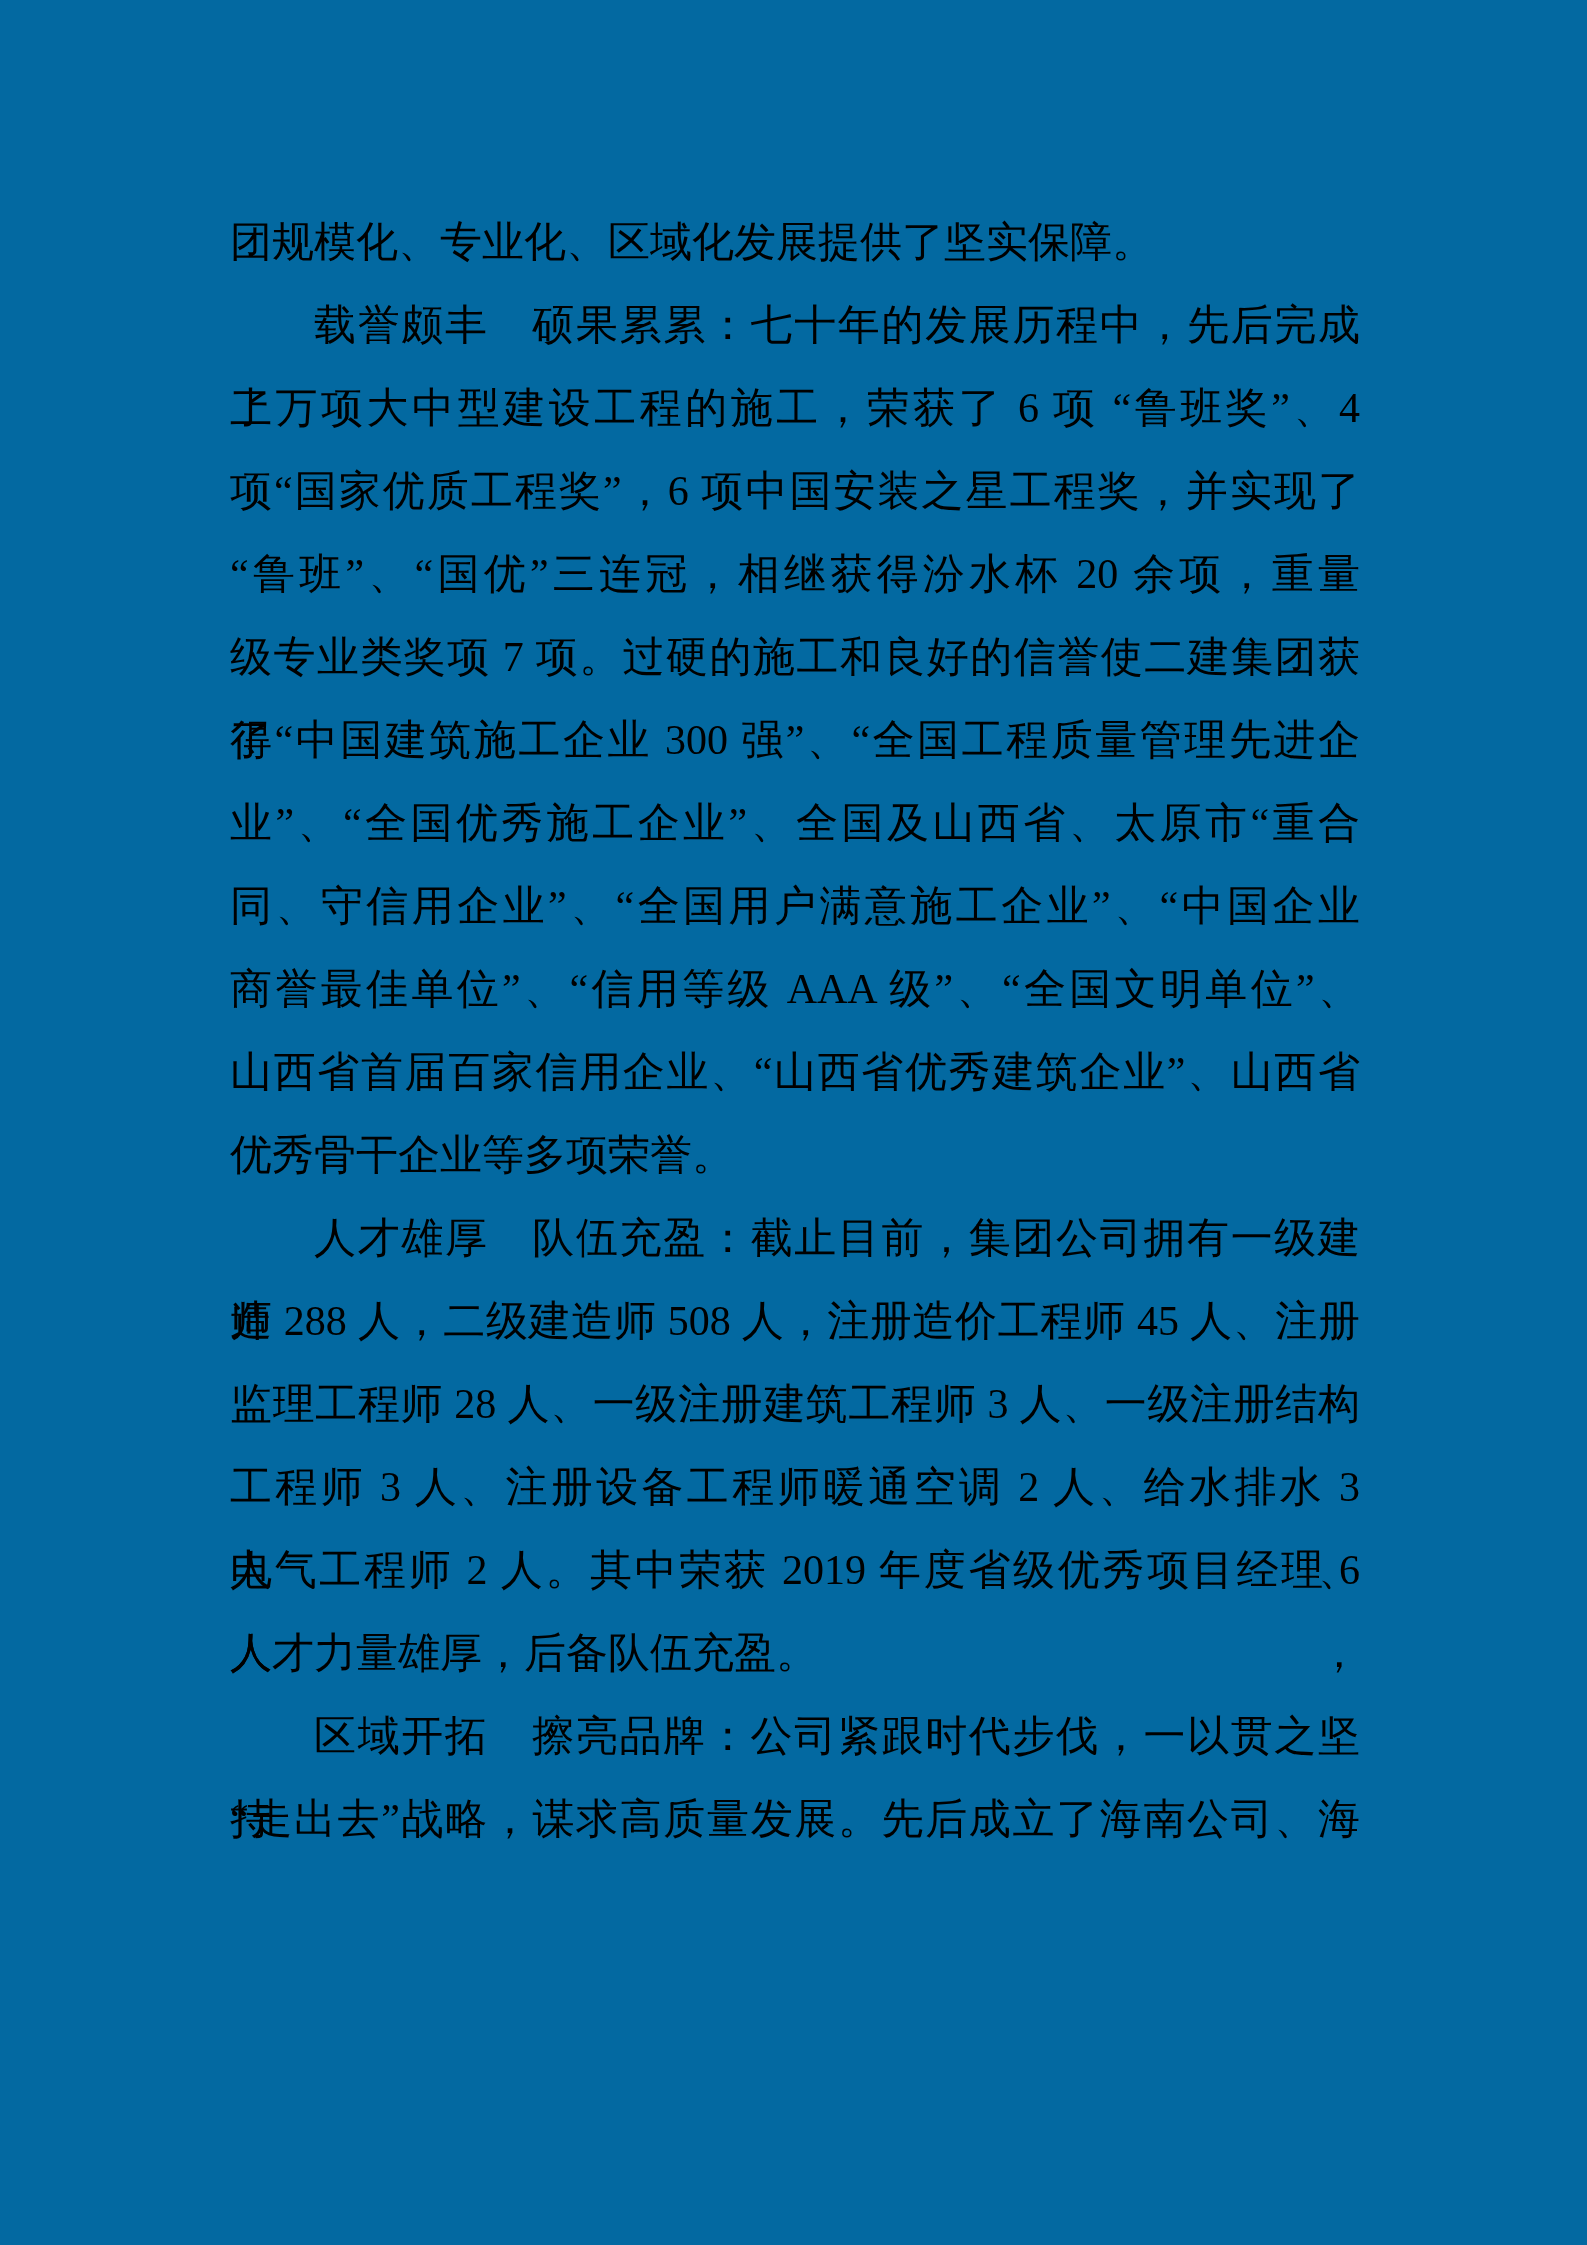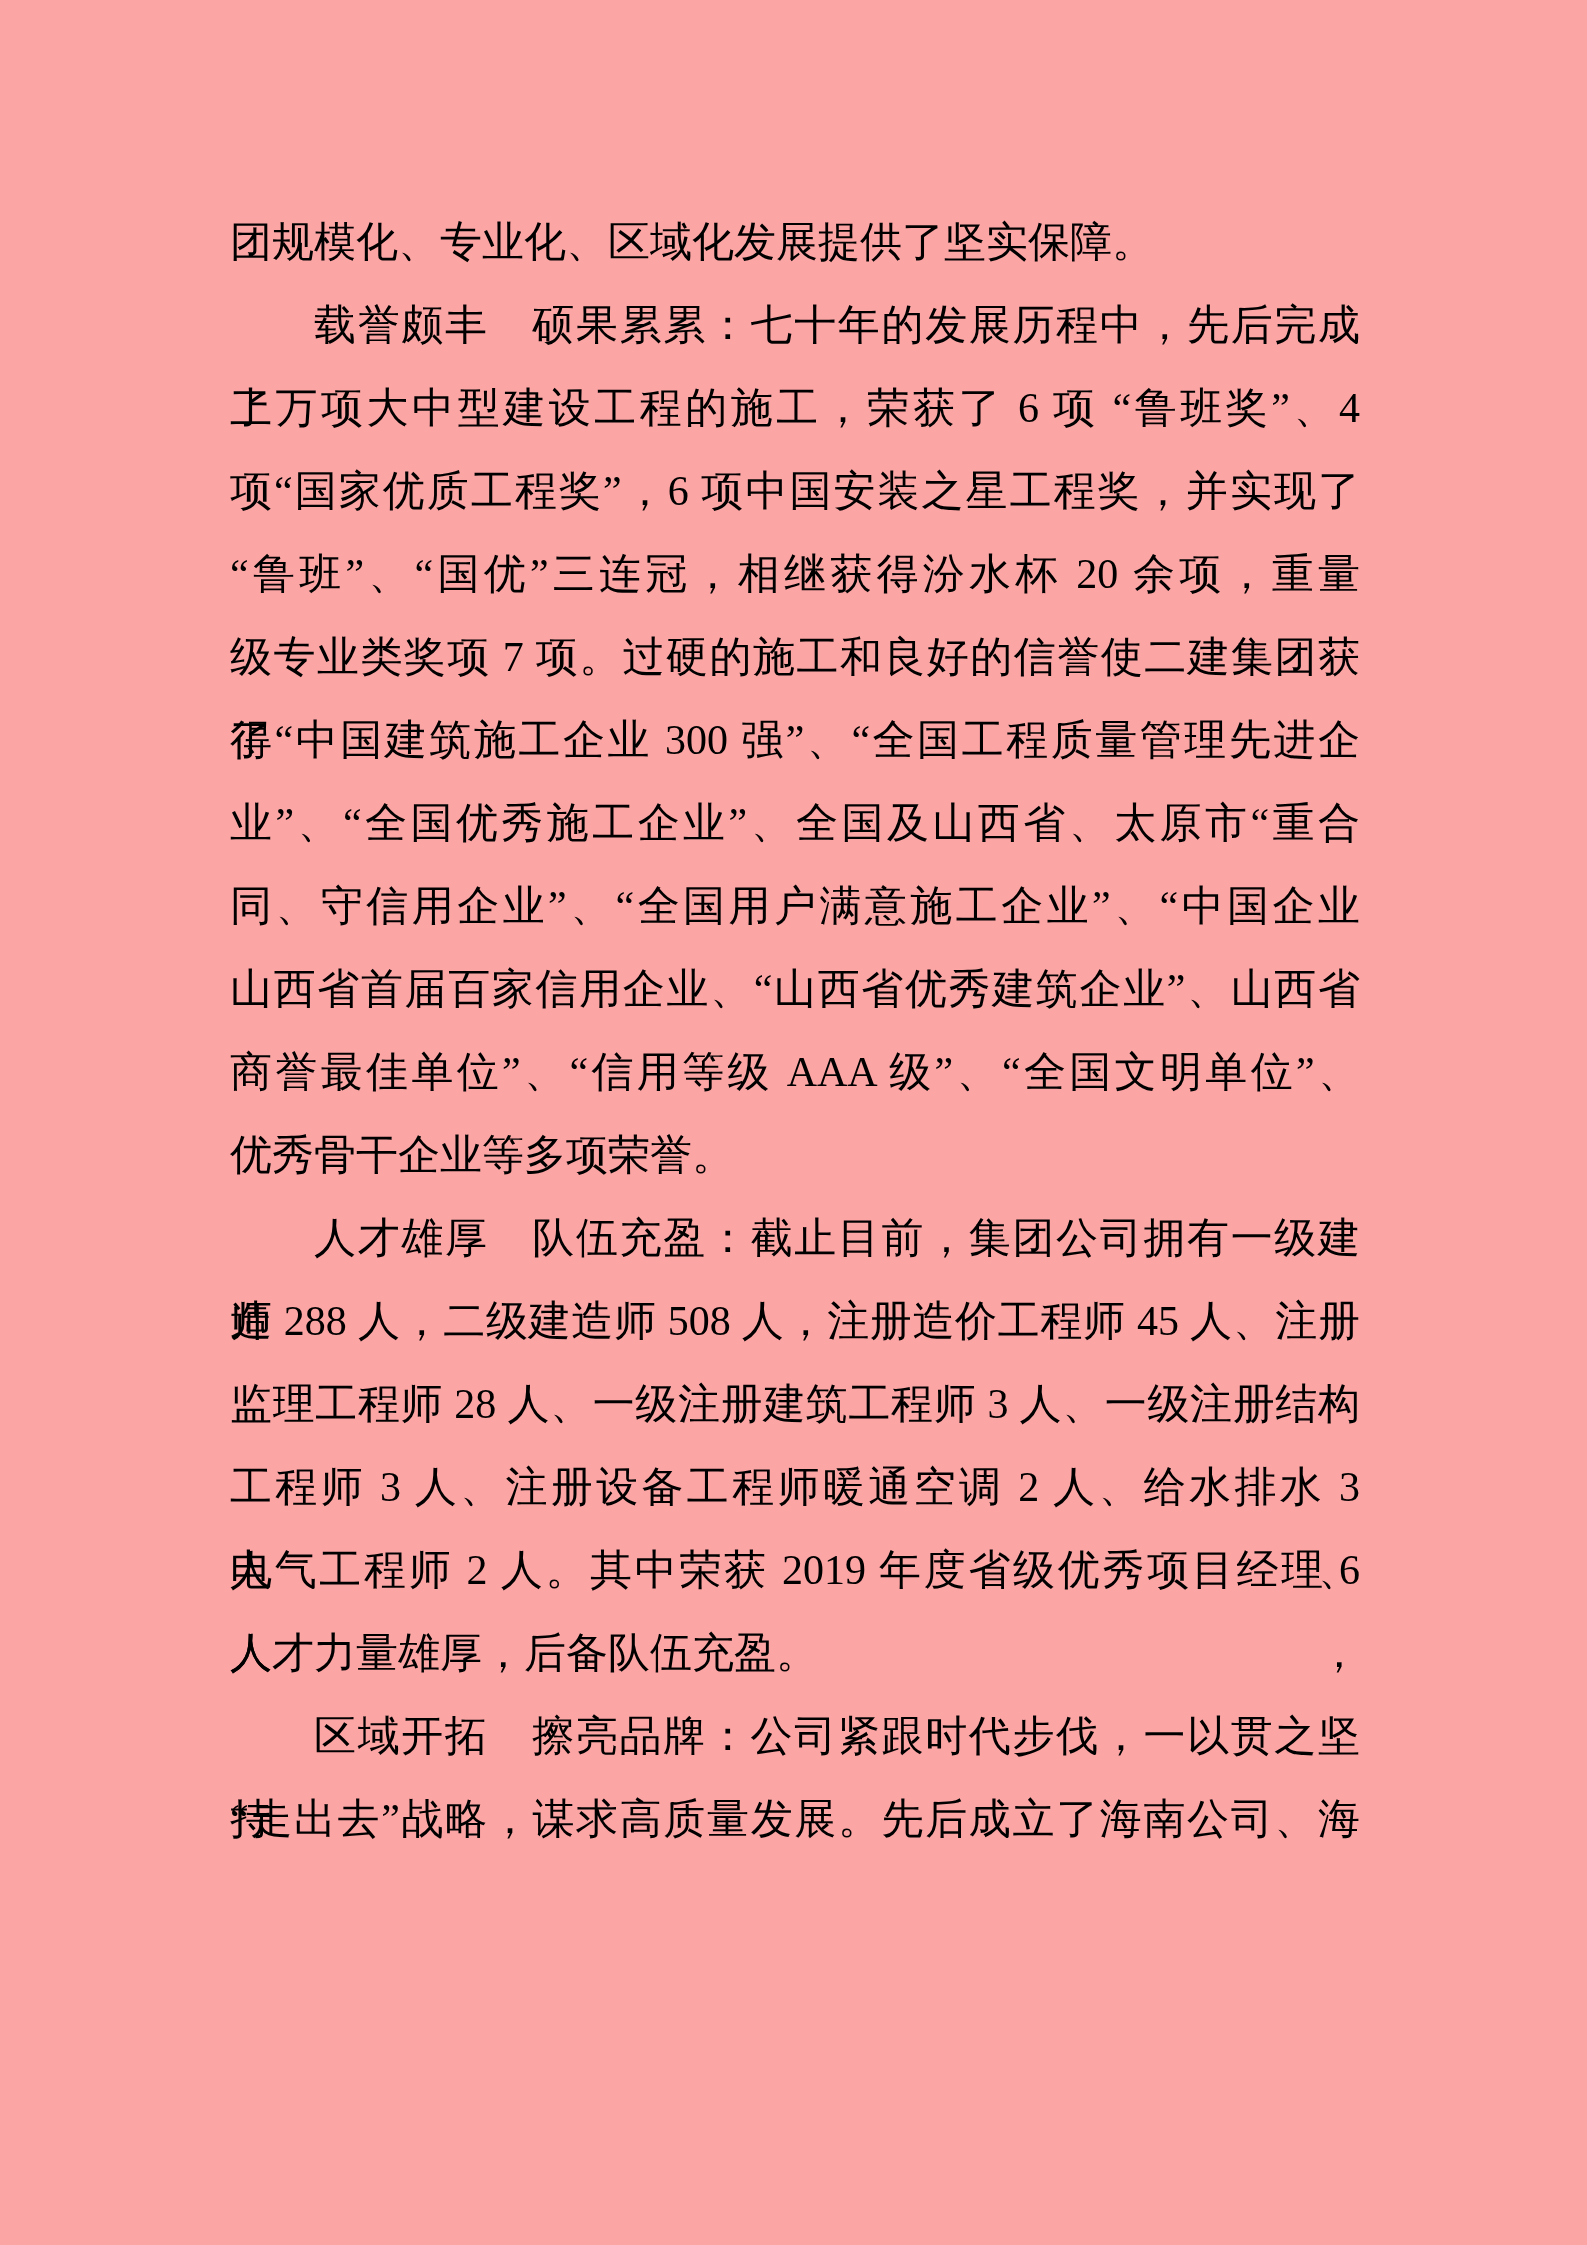--- a/index.html
+++ b/index.html
@@ -4,21 +4,21 @@
 <style>
   html, body {
     margin: 0;
     padding: 0;
     background: #e8e8e8;
   }
   .page {
     position: relative;
     width: 1587px;
     height: 2245px;
-    background: #fca5a5;
+    background: #0369a1;
     overflow: hidden;
     font-family: "Liberation Serif", "DejaVu Serif", serif;
   }
   .text-block {
     position: absolute;
     left: 230px;
     top: 201px;
     width: 1130px;
     color: #000000;
   }
@@ -46,22 +46,22 @@
   <div class="text-block">
       <div class="line">团规模化、专业化、区域化发展提供了坚实保障。</div>
       <div class="line indent justify">载誉颇丰　硕果累累：七十年的发展历程中，先后完成了</div>
       <div class="line justify">上万项大中型建设工程的施工，荣获了 6 项 “鲁班奖”、4</div>
       <div class="line justify">项“国家优质工程奖”，6 项中国安装之星工程奖，并实现了</div>
       <div class="line justify">“鲁班”、“国优”三连冠，相继获得汾水杯 20 余项，重量</div>
       <div class="line justify">级专业类奖项 7 项。过硬的施工和良好的信誉使二建集团获得</div>
       <div class="line justify">了“中国建筑施工企业 300 强”、“全国工程质量管理先进企</div>
       <div class="line justify">业”、“全国优秀施工企业”、全国及山西省、太原市“重合</div>
       <div class="line justify">同、守信用企业”、“全国用户满意施工企业”、“中国企业</div>
+      <div class="line justify">商誉最佳单位”、“信用等级 AAA 级”、“全国文明单位”、</div>
       <div class="line justify">山西省首届百家信用企业、“山西省优秀建筑企业”、山西省</div>
-      <div class="line justify">商誉最佳单位”、“信用等级 AAA 级”、“全国文明单位”、</div>
       <div class="line">优秀骨干企业等多项荣誉。</div>
       <div class="line indent justify">人才雄厚　队伍充盈：截止目前，集团公司拥有一级建造</div>
       <div class="line justify">师 288 人，二级建造师 508 人，注册造价工程师 45 人、注册</div>
       <div class="line justify">监理工程师 28 人、一级注册建筑工程师 3 人、一级注册结构</div>
       <div class="line justify">工程师 3 人、注册设备工程师暖通空调 2 人、给水排水 3 人、</div>
       <div class="line justify">电气工程师 2 人。其中荣获 2019 年度省级优秀项目经理 6 人，</div>
       <div class="line">人才力量雄厚，后备队伍充盈。</div>
       <div class="line indent justify">区域开拓　擦亮品牌：公司紧跟时代步伐，一以贯之坚持</div>
       <div class="line justify">“走出去”战略，谋求高质量发展。先后成立了海南公司、海</div>
     </div>

